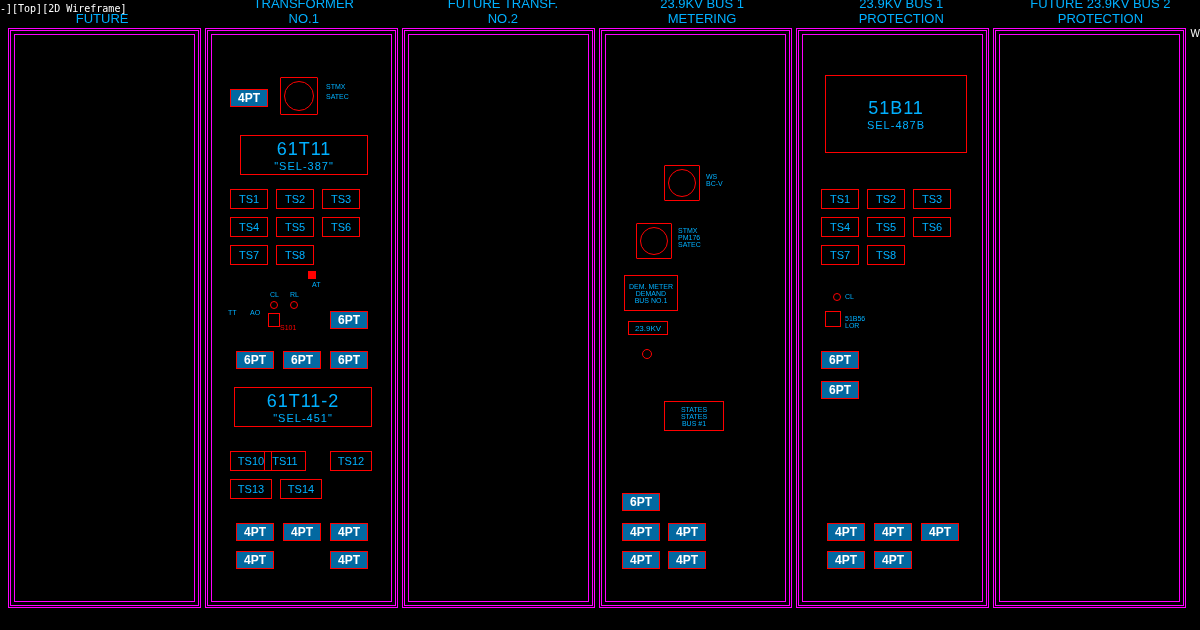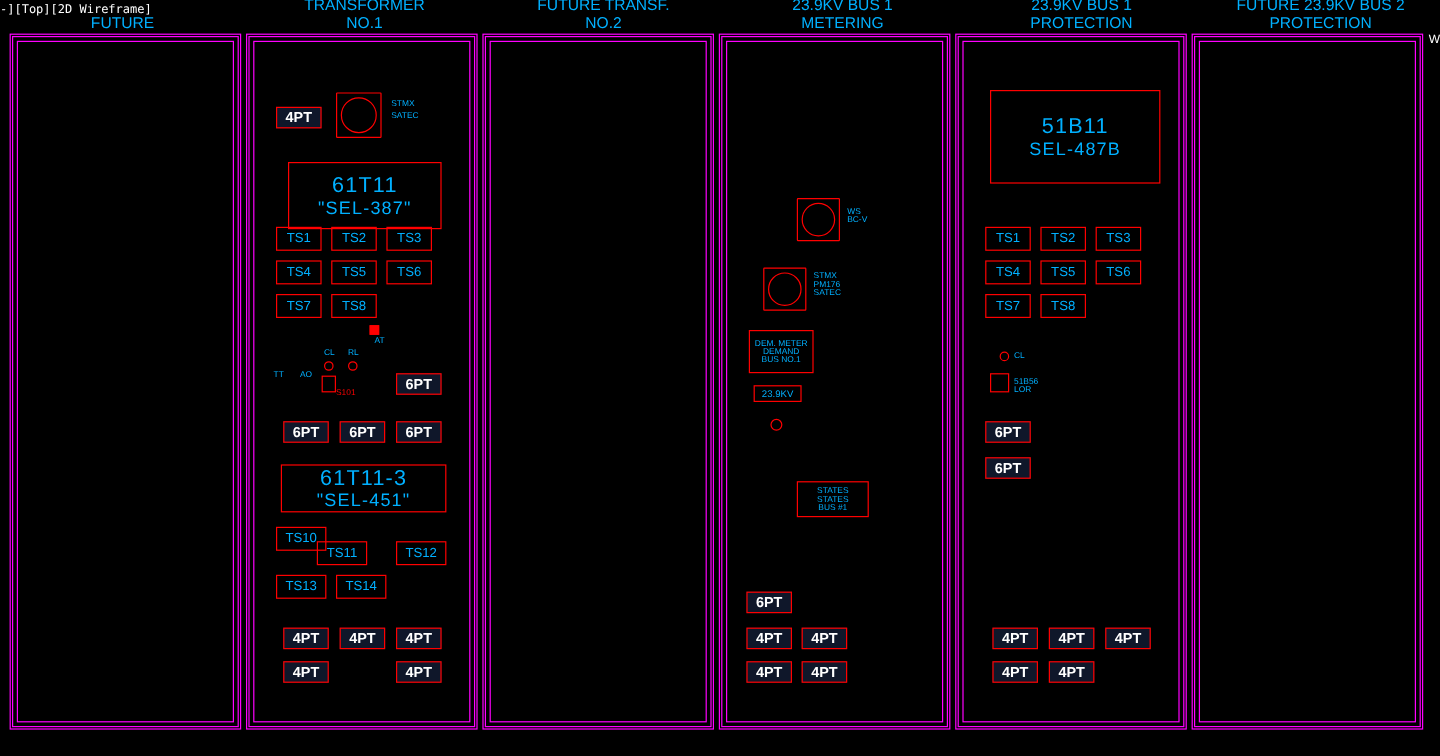--- a/index.html
+++ b/index.html
@@ -56,38 +56,38 @@
     display: flex;
     flex-direction: column;
     align-items: center;
     justify-content: center;
   }
   .device.big {
     font-size: 18px;
     letter-spacing: 1px;
   }
   .device .sub {
-    font-size: 15px;
+    font-size: 11px;
     color: #00b0ff;
   }
   .ts {
     position: absolute;
     border: 1px solid #ff0000;
     color: #00b0ff;
     font-size: 11px;
     width: 38px;
     height: 20px;
     display: flex;
     align-items: center;
     justify-content: center;
   }
   .pt {
     position: absolute;
     border: 1px solid #ff0000;
-    background: #0f172a;
+    background: #0369a1;
     color: #fff;
     font-size: 12px;
     font-weight: bold;
     width: 38px;
     height: 18px;
     display: flex;
     align-items: center;
     justify-content: center;
   }
   .circle {
@@ -149,21 +149,21 @@
   </div>
 
   <div class="panel" style="width:193px">
     <div class="inner-frame"></div>
 
     <div class="pt" style="left:22px;top:58px">4PT</div>
     <div class="circle" style="left:72px;top:46px;width:38px;height:38px"></div>
     <div class="tiny-label" style="left:118px;top:52px">STMX</div>
     <div class="tiny-label" style="left:118px;top:62px">SATEC</div>
 
-    <div class="device big" style="left:32px;top:104px;width:128px;height:56px">
+    <div class="device big" style="left:32px;top:104px;width:128px;height:40px">
       <span>61T11</span>
       <span class="sub">"SEL-387"</span>
     </div>
 
     <div class="ts" style="left:22px;top:158px">TS1</div>
     <div class="ts" style="left:68px;top:158px">TS2</div>
     <div class="ts" style="left:114px;top:158px">TS3</div>
     <div class="ts" style="left:22px;top:186px">TS4</div>
     <div class="ts" style="left:68px;top:186px">TS5</div>
     <div class="ts" style="left:114px;top:186px">TS6</div>
@@ -180,25 +180,25 @@
     <div class="tiny-sym" style="left:82px;top:270px;border-radius:50%"></div>
     <div class="tiny-sym" style="left:60px;top:282px;width:12px;height:14px"></div>
     <div class="tiny-label" style="left:72px;top:293px;color:#ff0000">S101</div>
 
     <div class="pt" style="left:122px;top:280px">6PT</div>
     <div class="pt" style="left:28px;top:320px">6PT</div>
     <div class="pt" style="left:75px;top:320px">6PT</div>
     <div class="pt" style="left:122px;top:320px">6PT</div>
 
     <div class="device big" style="left:26px;top:356px;width:138px;height:40px">
-      <span>61T11-3</span>
+      <span>61T11-2</span>
       <span class="sub">"SEL-451"</span>
     </div>
 
-    <div class="ts" style="left:22px;top:408px;width:42px">TS10</div>
+    <div class="ts" style="left:22px;top:420px;width:42px">TS10</div>
     <div class="ts" style="left:56px;top:420px;width:42px">TS11</div>
     <div class="ts" style="left:122px;top:420px;width:42px">TS12</div>
     <div class="ts" style="left:22px;top:448px;width:42px">TS13</div>
     <div class="ts" style="left:72px;top:448px;width:42px">TS14</div>
 
     <div class="pt" style="left:28px;top:492px">4PT</div>
     <div class="pt" style="left:75px;top:492px">4PT</div>
     <div class="pt" style="left:122px;top:492px">4PT</div>
     <div class="pt" style="left:28px;top:520px">4PT</div>
     <div class="pt" style="left:122px;top:520px">4PT</div>

